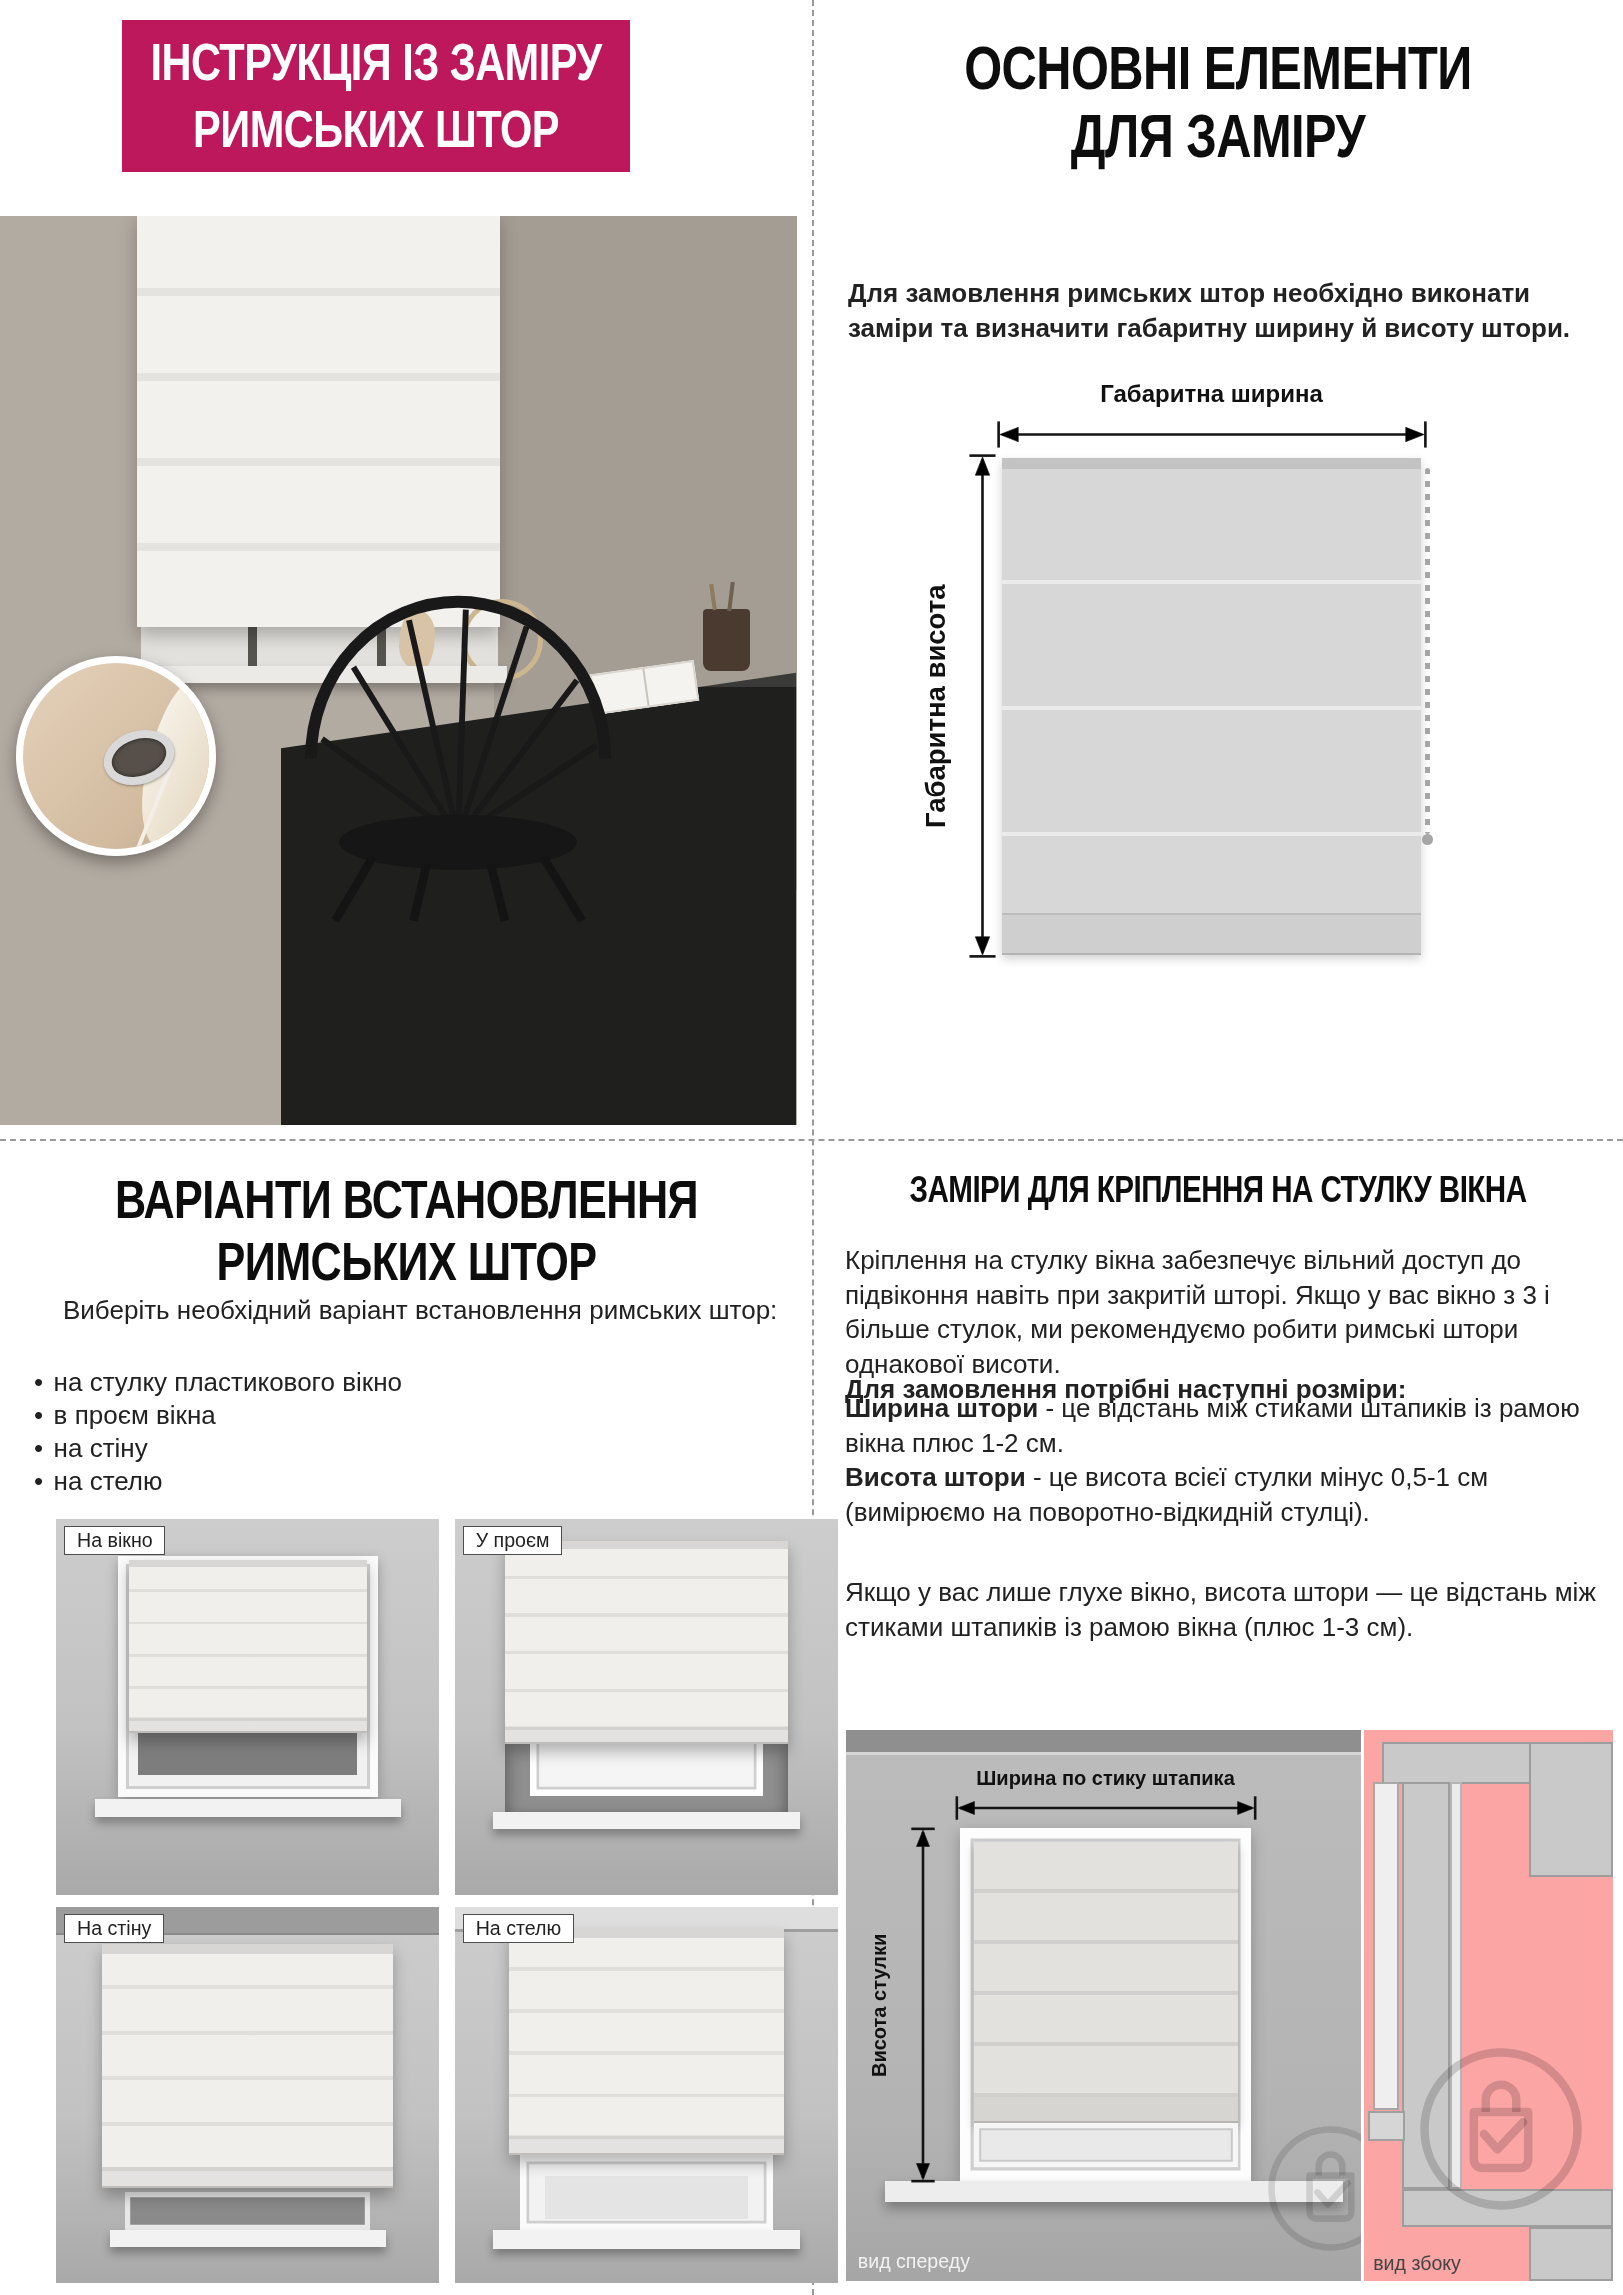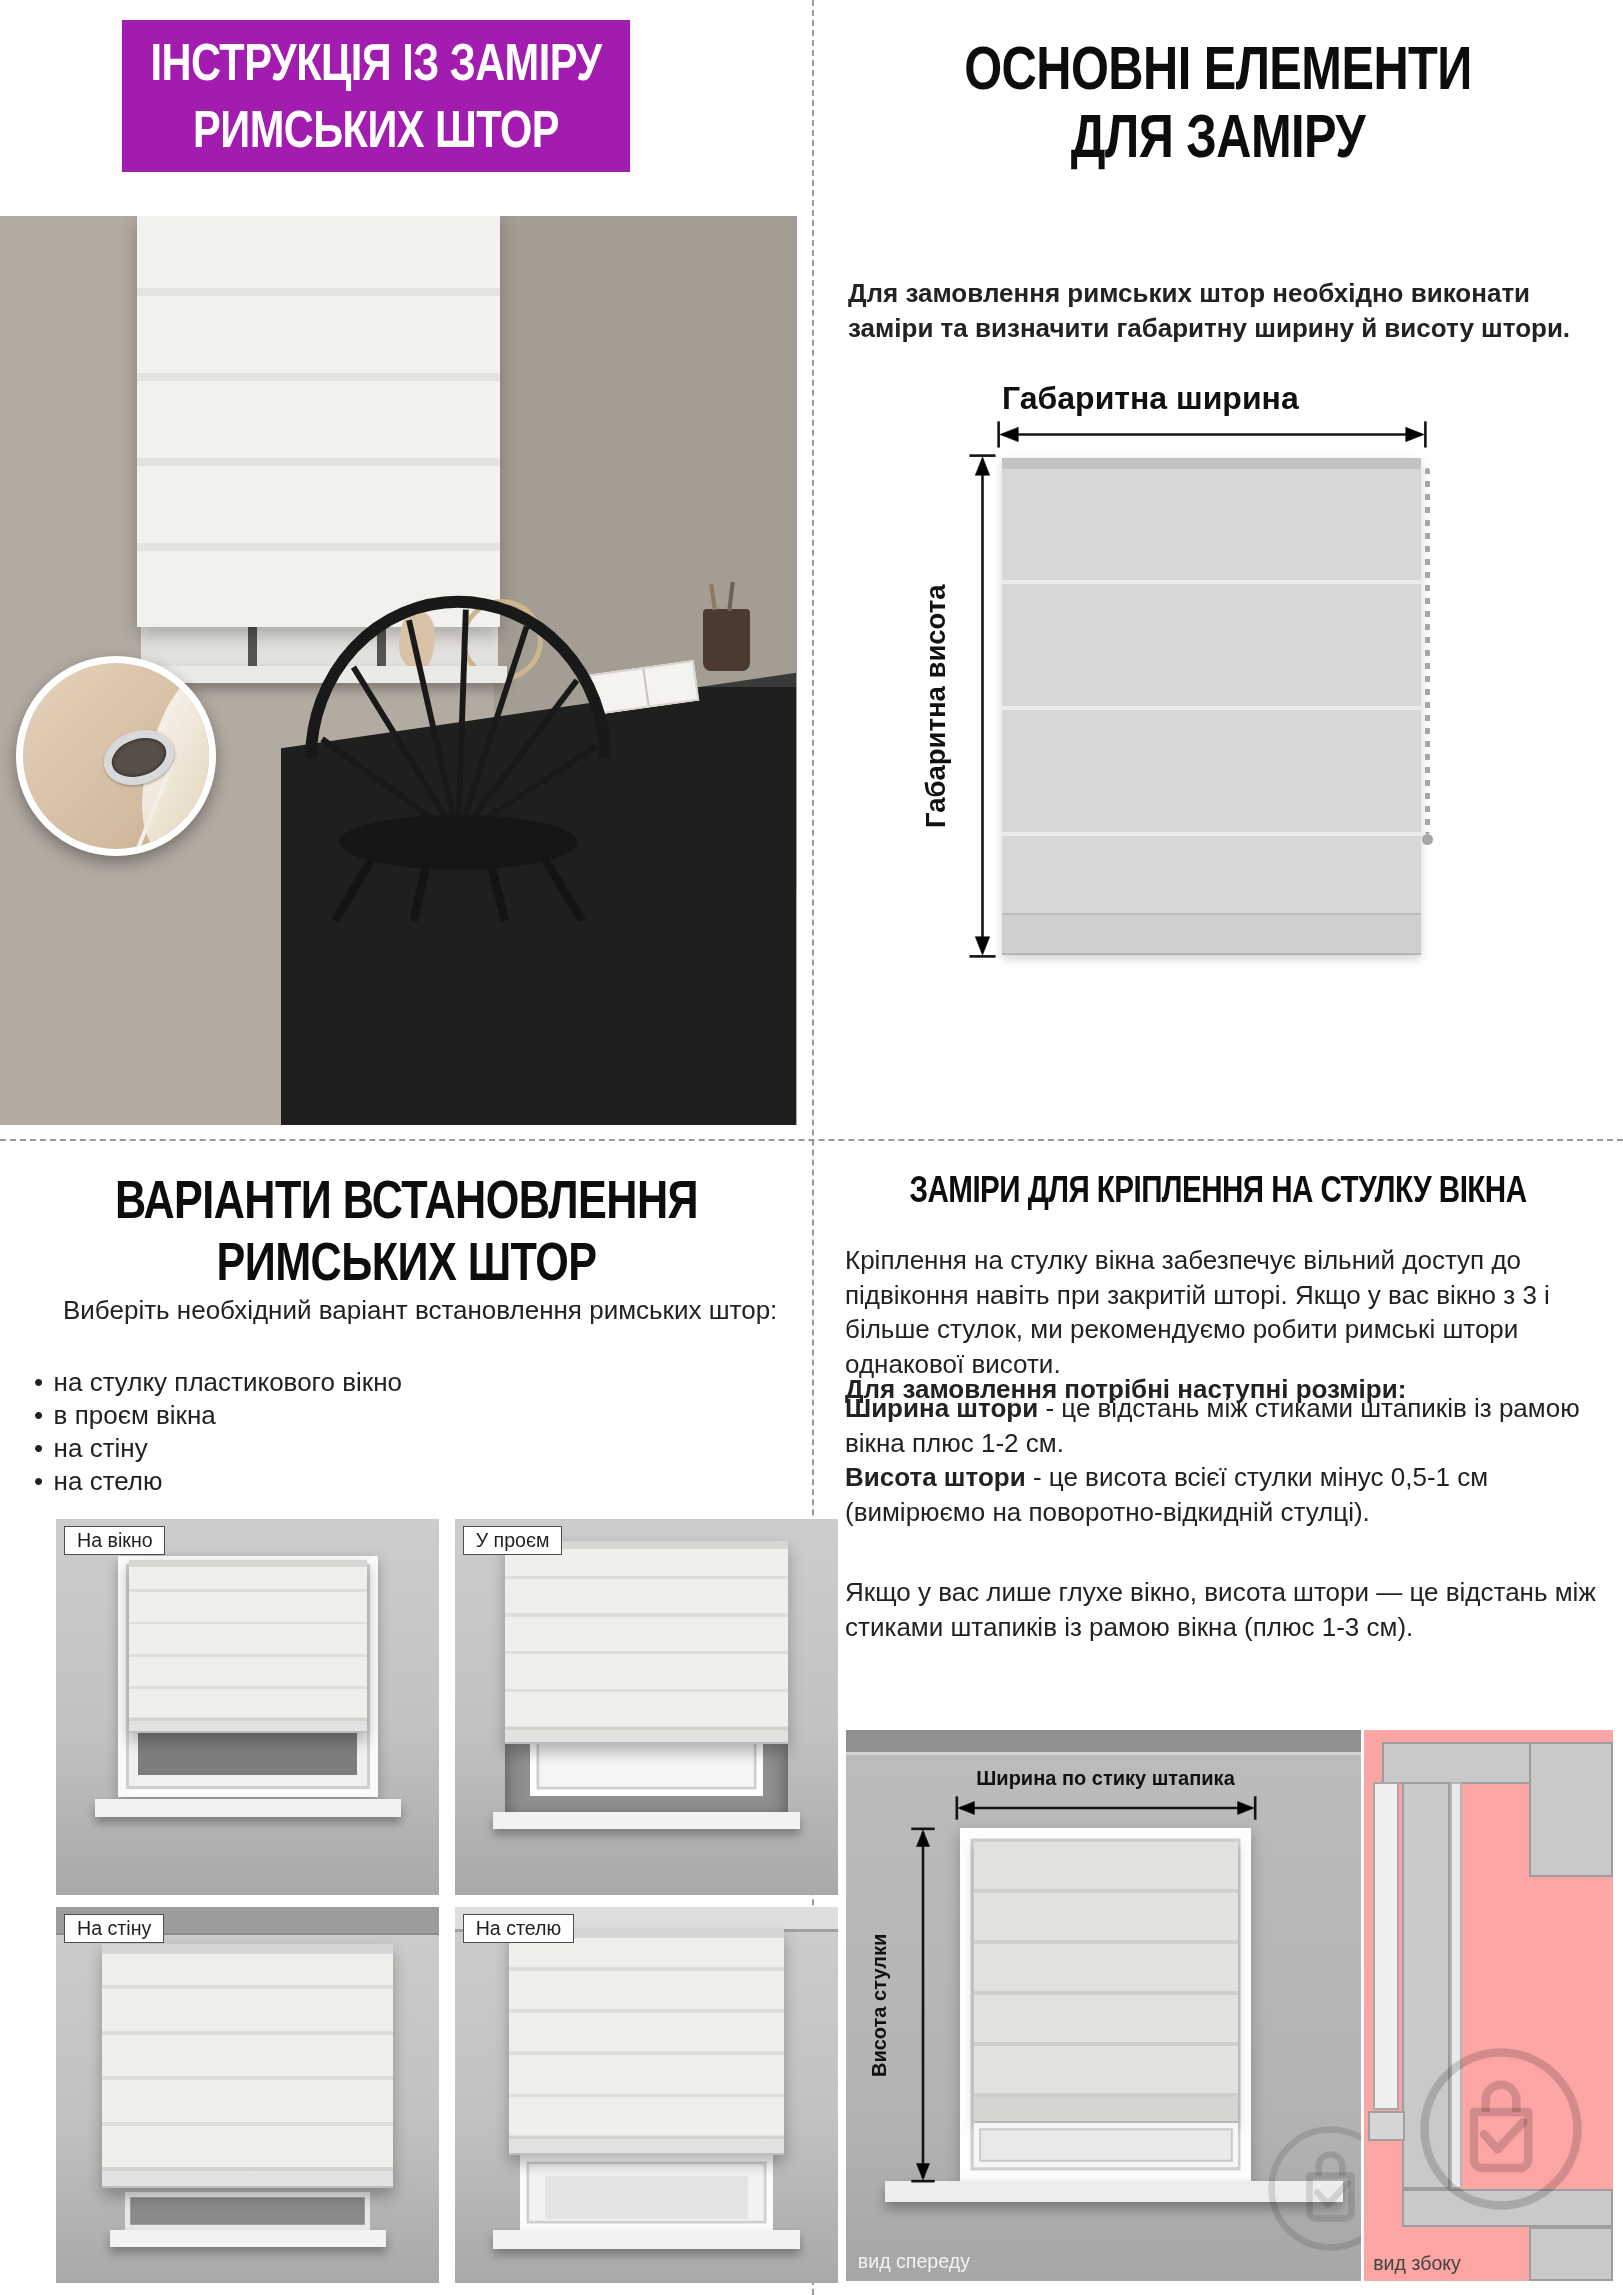--- a/index.html
+++ b/index.html
@@ -5,21 +5,21 @@
   html,body{margin:0;padding:0;background:#ffffff;}
   .page{position:relative;width:1623px;height:2295px;background:#ffffff;overflow:hidden;
         font-family:"Liberation Sans",sans-serif;color:#1f1f1f;}
 
   
   .divider-v{position:absolute;left:812px;top:0;width:0;height:2295px;border-left:2.6px dashed #9a9a9a;}
   .divider-h{position:absolute;left:0;top:1139px;width:1623px;height:0;border-top:2.6px dashed #9a9a9a;}
 
   
   .h-cond{font-weight:700;letter-spacing:-0.7px;transform:scaleX(0.8);transform-origin:50% 50%;}
-  .tl-titlebox{position:absolute;left:122px;top:19.6px;width:508px;height:152px;background:#a21caf;
+  .tl-titlebox{position:absolute;left:122px;top:19.6px;width:508px;height:152px;background:#be185d;
                display:flex;flex-direction:column;align-items:center;justify-content:center;}
   .tl-titlebox .h-cond{color:#ffffff;font-size:52px;line-height:1.28;text-align:center;white-space:nowrap;}
   .tr-title{position:absolute;left:813px;top:34px;width:810px;text-align:center;}
   .tr-title .h-cond{color:#0d0d0d;font-size:61px;line-height:1.12;white-space:nowrap;}
   .bl-title{position:absolute;left:0;top:1168px;width:813px;text-align:center;}
   .bl-title .h-cond{color:#0d0d0d;font-size:54px;line-height:1.15;white-space:nowrap;}
   .br-title{position:absolute;left:813px;top:1170px;width:810px;text-align:center;}
   .br-title .h-cond{color:#0d0d0d;font-size:37px;line-height:1.1;white-space:nowrap;}
 
   .body-text{font-size:26px;line-height:1.33;color:#222222;}
@@ -61,22 +61,22 @@
   .inset-grommet{position:absolute;right:34px;top:68px;width:56px;height:37px;border-radius:50%;
                  border:8.5px solid #d9d9d9;background:#57504a;transform:rotate(-18deg);
                  box-shadow:inset 0 0 5.2px rgba(0,0,0,0.6),0 1.3px 2.6px rgba(0,0,0,0.3);}
   .inset-cord{position:absolute;right:56px;bottom:-19.6px;width:3.9px;height:111px;background:#f3efe8;transform:rotate(22deg);}
 
   .wm{position:absolute;pointer-events:none;}
 
   
   .tr-intro{position:absolute;left:848px;top:250px;width:746px;font-weight:700;}
   .diagram{position:absolute;left:903px;top:376px;width:661px;height:595px;}
-  .dg-width-label{position:absolute;left:99px;top:3.9px;width:419px;text-align:left;
-                  font-size:32px;font-weight:700;color:#111;}
+  .dg-width-label{position:absolute;left:99px;top:3.9px;width:419px;text-align:center;
+                  font-size:24px;font-weight:700;color:#111;}
   .dg-arrow-w{position:absolute;left:93px;top:44px;width:432px;height:29px;}
   .dg-arrow-h{position:absolute;left:65px;top:77px;width:29px;height:506px;}
   .dg-height-label{position:absolute;left:17px;top:82px;width:38px;height:497px;
                    writing-mode:vertical-rl;transform:rotate(180deg);text-align:center;
                    font-size:27.5px;font-weight:700;color:#111;}
   .dg-blind{position:absolute;left:99px;top:82px;width:419px;height:497px;background:#d7d7d7;
             background-image:repeating-linear-gradient(180deg,rgba(0,0,0,0) 0 122px,#ebebeb 122px 126px);
             box-shadow:0 3.9px 9.2px rgba(0,0,0,0.18);}
   .dg-blind-top{position:absolute;left:0;top:0;width:100%;height:10.5px;background:#c3c3c3;}
   .dg-blind-hem{position:absolute;left:0;bottom:0;width:100%;height:38px;background:#cfcfcf;

